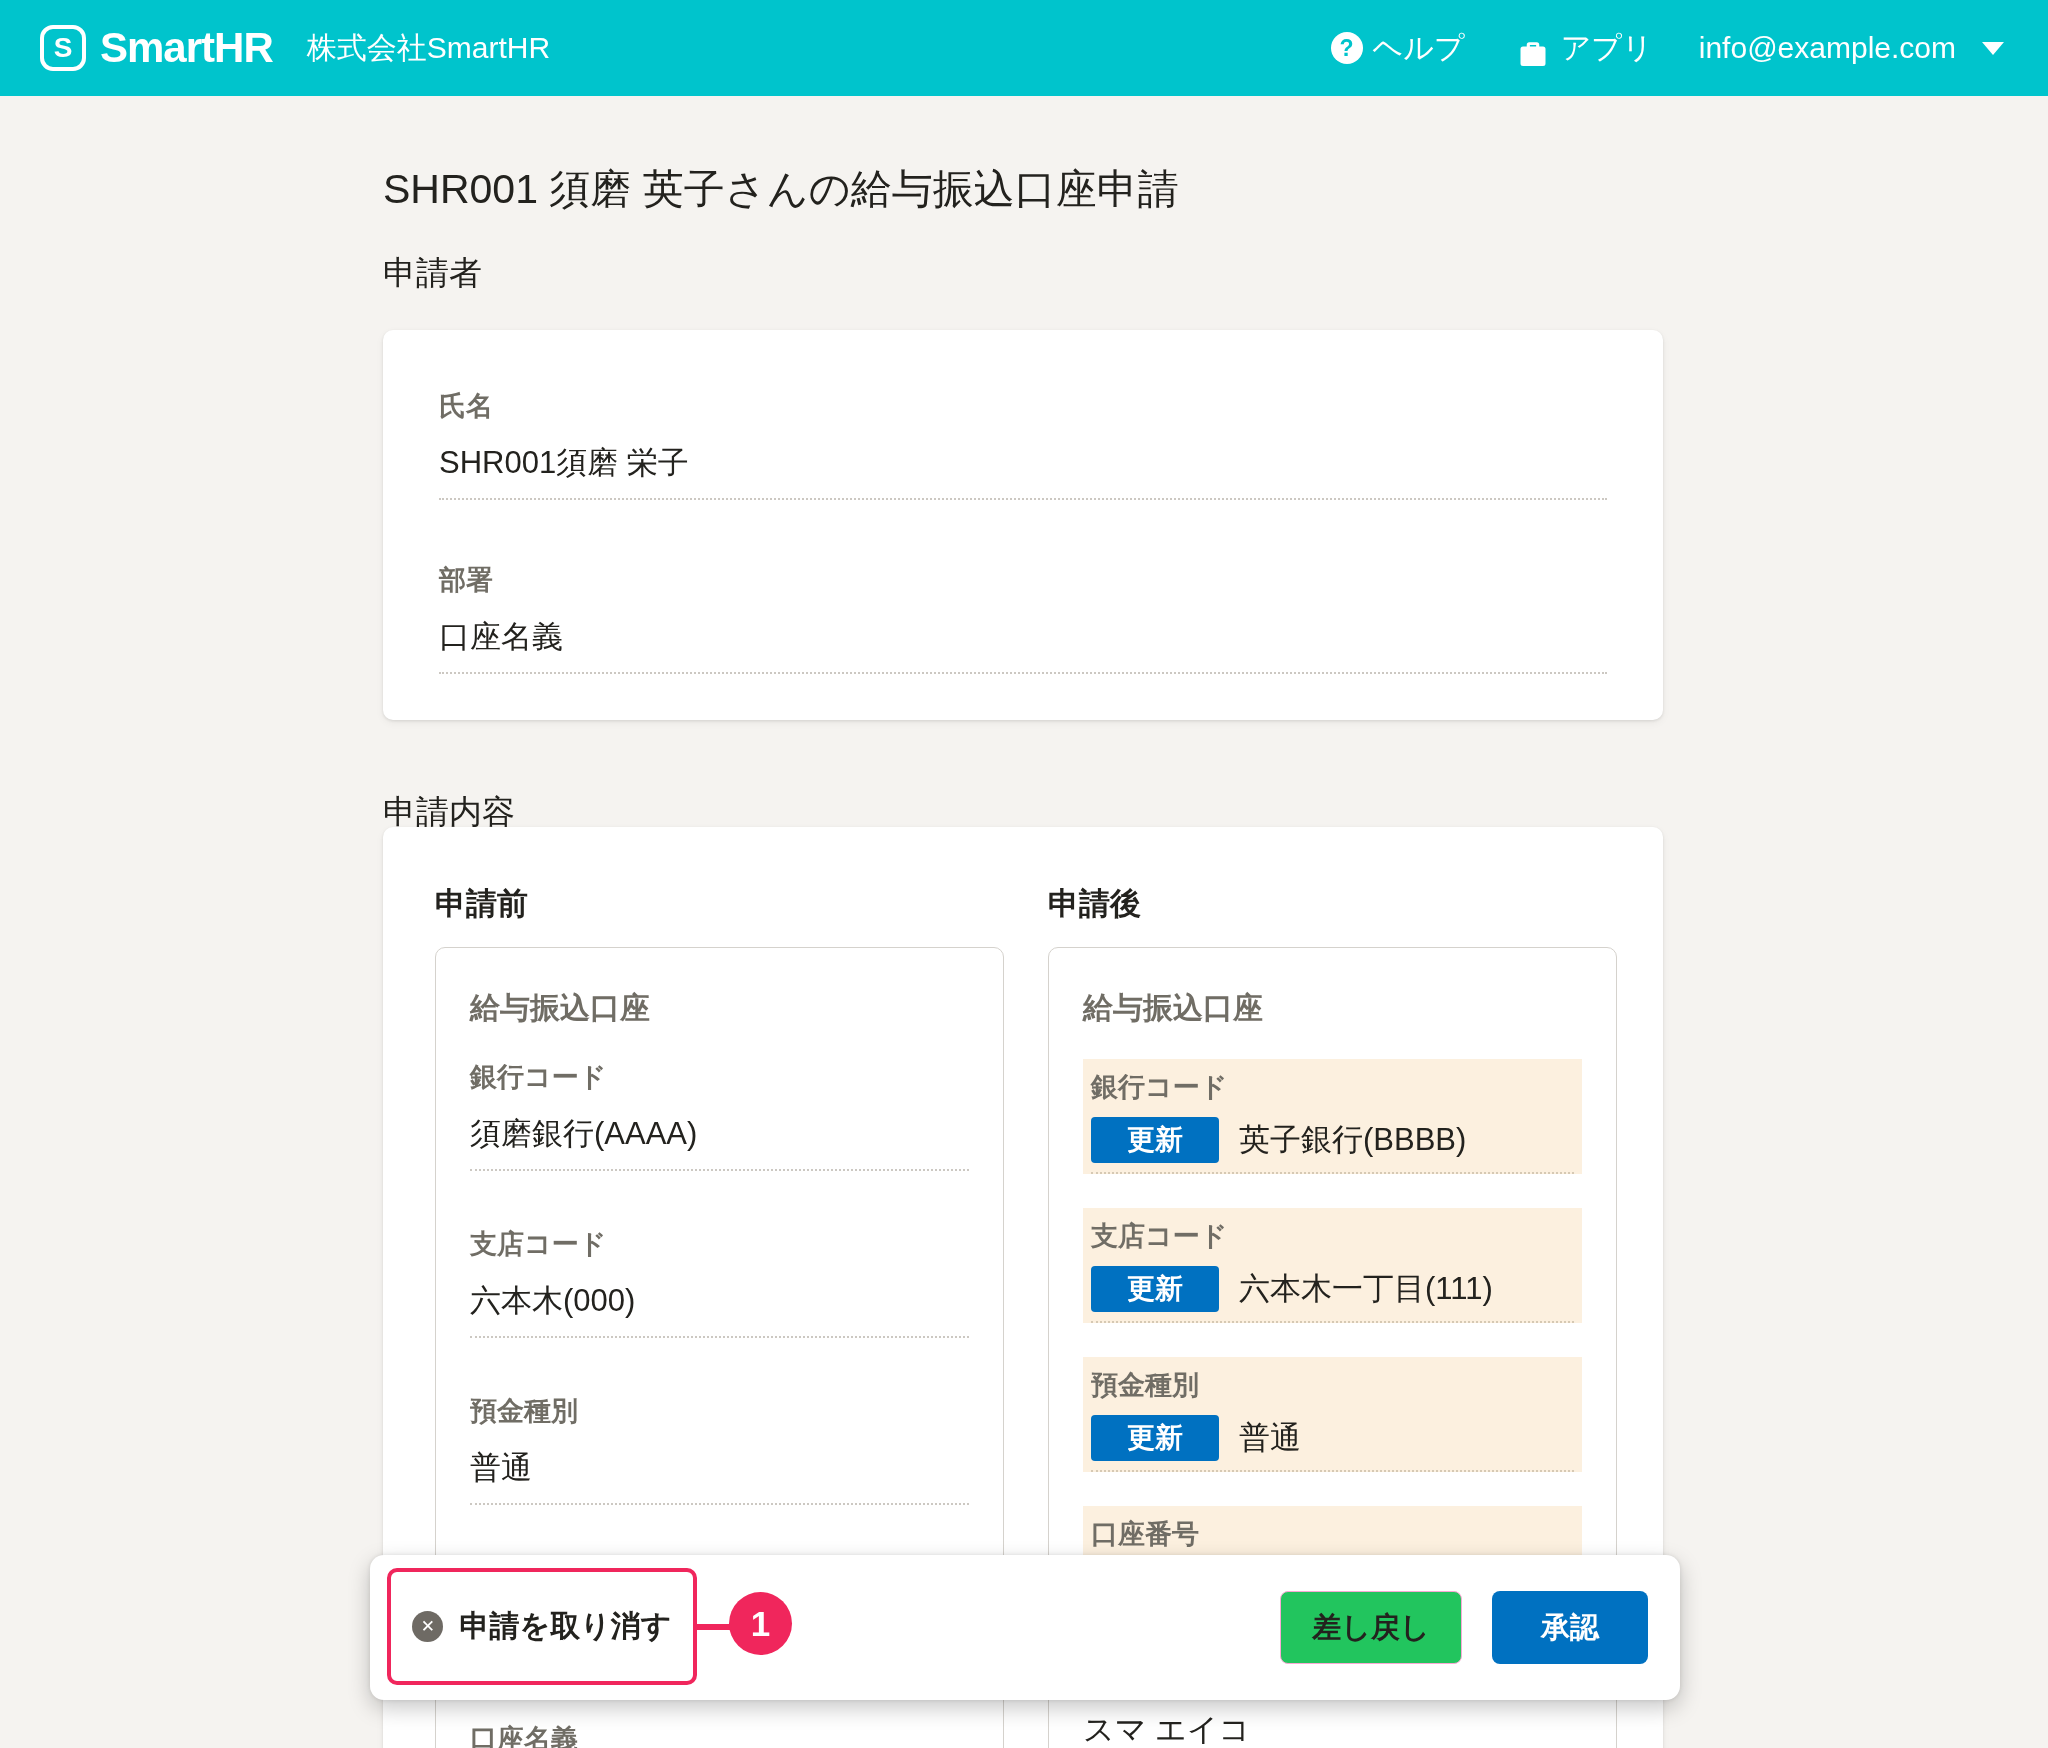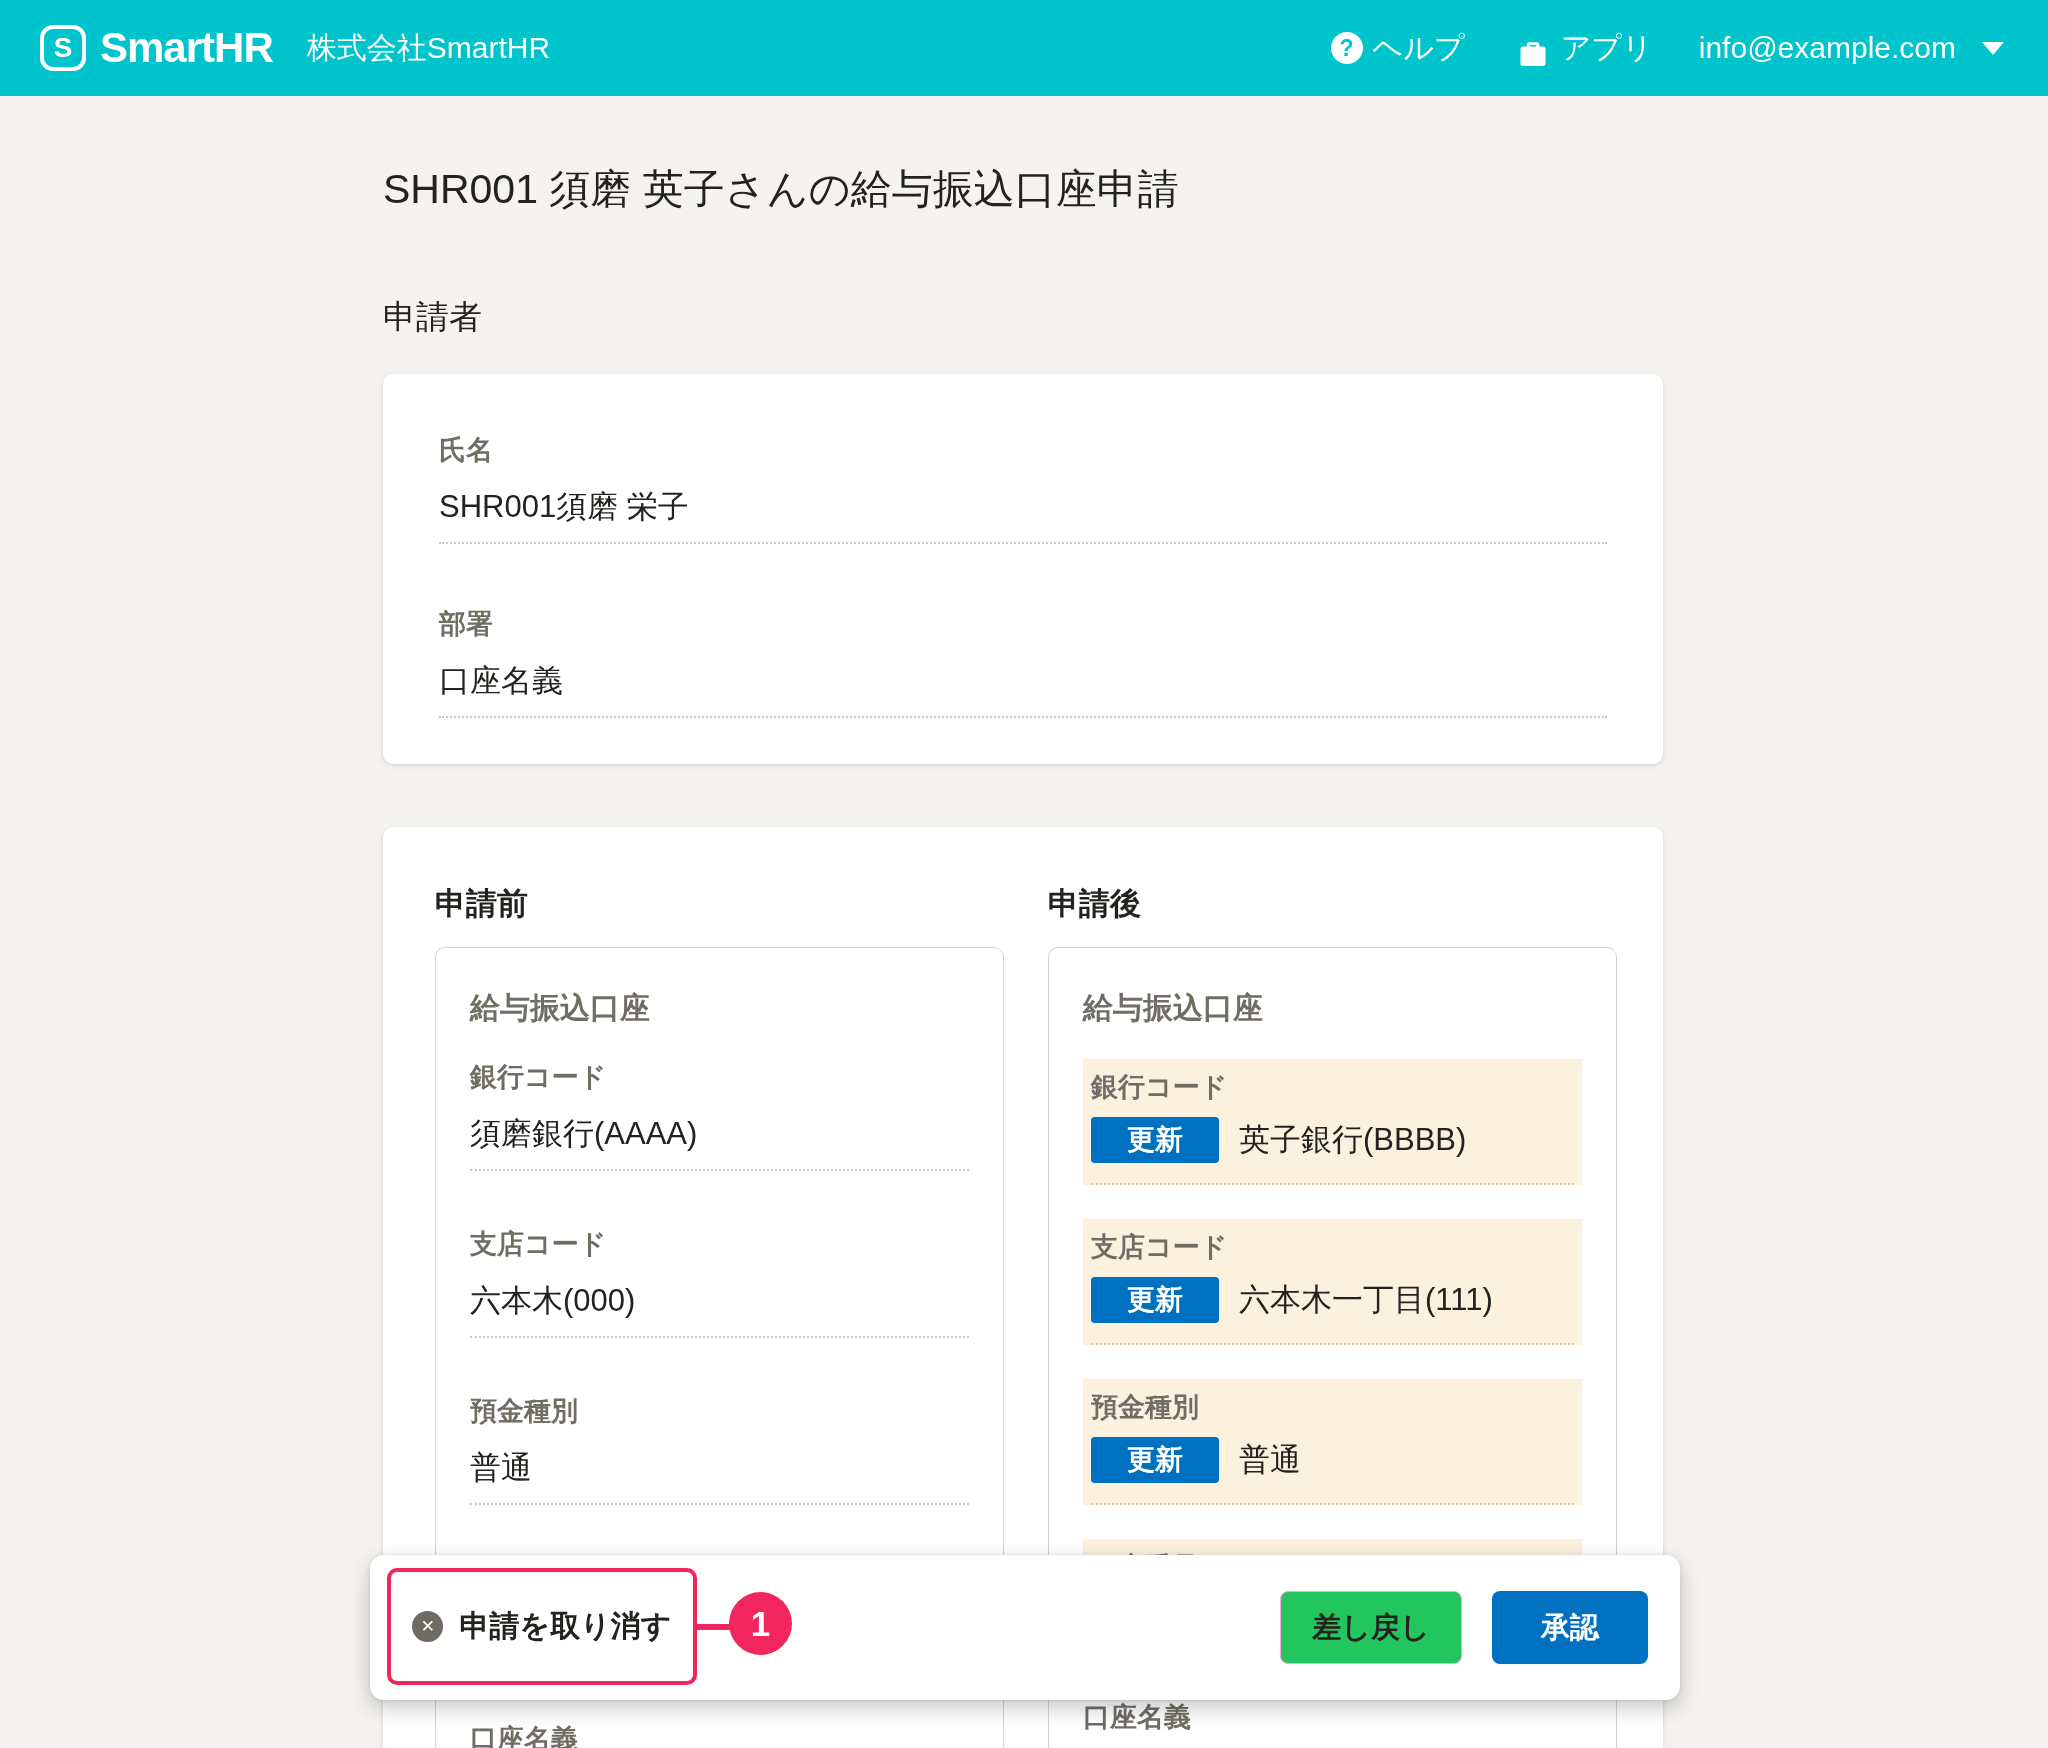--- a/index.html
+++ b/index.html
@@ -34,21 +34,21 @@
   .account-item { margin-left:46px; }
   .caret-down {
     width:0; height:0; margin-left:26px;
     border-left:11px solid transparent; border-right:11px solid transparent;
     border-top:13px solid #fff;
   }
   
   .main { position:absolute; left:383px; top:96px; width:1280px; }
   .page-title { font-size:41px; font-weight:400; color:#23221e; margin-top:66px; }
   .section-heading { font-size:33px; font-weight:400; color:#23221e; }
-  .heading-applicant { margin-top:78px; }
+  .heading-applicant { margin-top:34px; }
   .heading-request { margin-top:70px; }
   .card {
     background:#fff; border-radius:10px;
     box-shadow:0 1px 3px rgba(0,0,0,.10), 0 3px 8px rgba(0,0,0,.05);
   }
   .applicant-card { margin-top:34px; padding:58px 56px 46px; }
   .field-label { font-weight:700; font-size:27px; color:#706d65; margin-bottom:18px; }
   .field-value { font-size:31px; color:#23221e; }
   .underline { padding-bottom:14px; border-bottom:2px dotted #ccc8c2; }
   .applicant-card .field + .field { margin-top:62px; }
@@ -61,21 +61,21 @@
   .col { flex:1 1 0; min-width:0; }
   .col-heading { font-weight:700; font-size:31px; color:#23221e; margin-bottom:22px; }
   .inner-card { border:1px solid #d5d2cd; border-radius:10px; padding:40px 34px 14px; background:#fff; }
   .group-title { font-weight:700; font-size:30px; color:#706d65; margin-bottom:30px; }
   .plain-row { margin-bottom:55px; }
   .plain-row.last-row { margin-bottom:0; }
   .last-row .field-value { border-bottom:none; padding-bottom:0; }
   
   .diff-row { background:#fcf0df; padding:10px 8px 0; margin-bottom:34px; }
   .diff-row .field-label { margin-bottom:0; }
-  .diff-line { display:flex; align-items:center; gap:20px; margin-top:12px; padding-bottom:20px; border-bottom:2px dotted #d6c9b4; }
+  .diff-line { display:flex; align-items:center; gap:20px; margin-top:12px; padding-bottom:9px; border-bottom:2px dotted #d6c9b4; }
   .update-badge {
     width:128px; height:46px; flex:none; background:#0071c1; color:#fff;
     font-weight:700; font-size:28px; display:flex; align-items:center; justify-content:center;
     border-radius:4px;
   }
   
   .action-bar {
     position:absolute; left:370px; top:1555px; width:1310px; height:145px;
     background:#fff; border-radius:14px; z-index:20;
     box-shadow:0 0 4px rgba(0,0,0,.10), 0 8px 22px rgba(0,0,0,.22);

